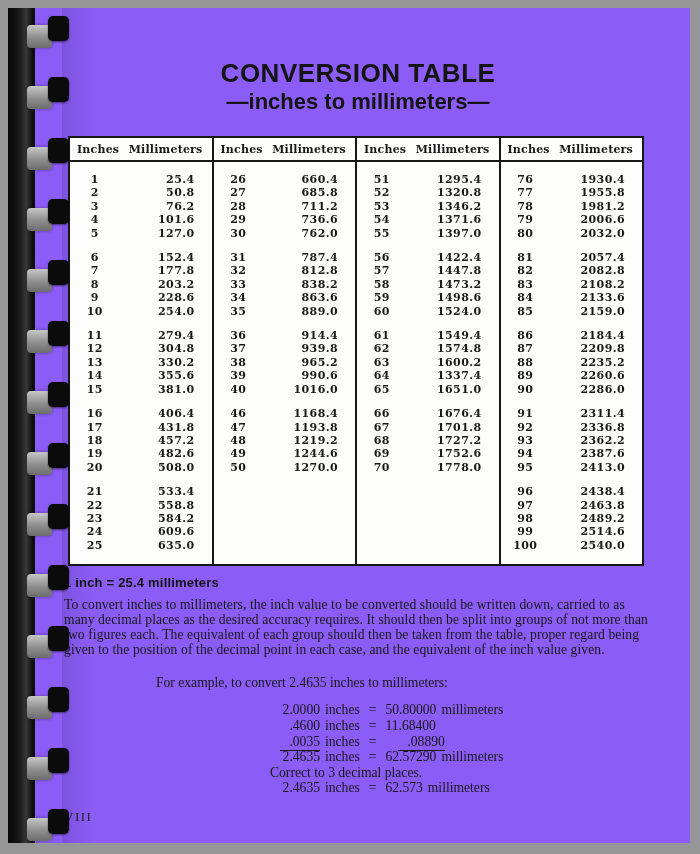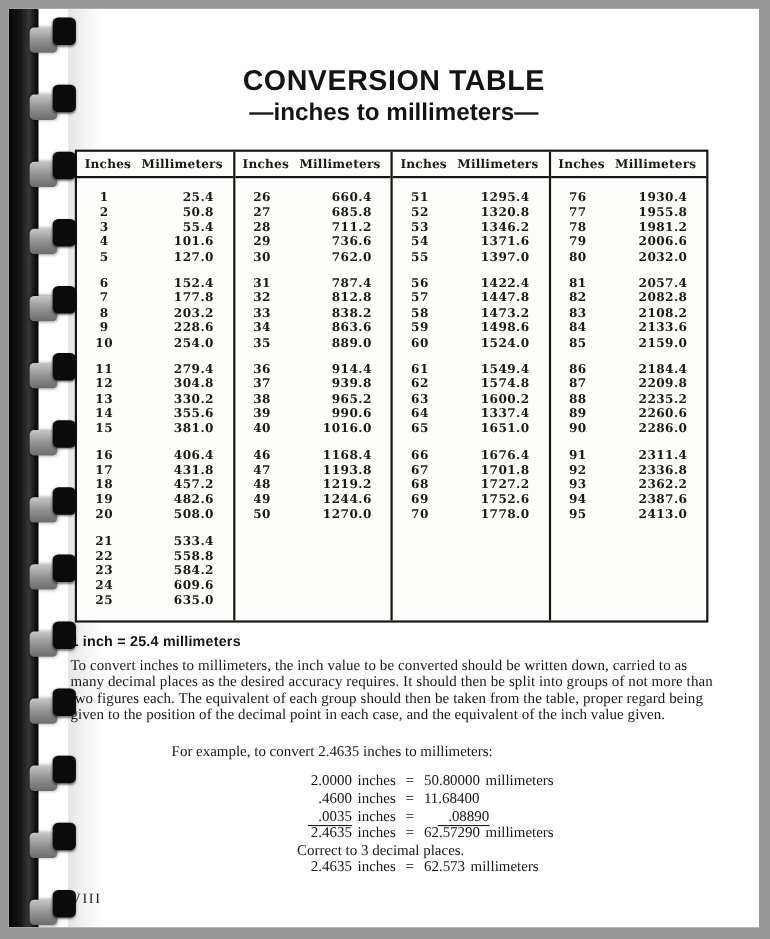--- a/index.html
+++ b/index.html
@@ -8,21 +8,21 @@
     font-family:"Liberation Serif", serif;
     background:#969696;
   }
   .frame {
     position:relative; width:700px; height:854px;
     box-sizing:border-box; padding:8px 10px 11px 8px;
     background:#969696;
   }
   .page {
     position:relative; width:100%; height:100%;
-    background:#ffffff; overflow:hidden;
+    background:#8b5cf6; overflow:hidden;
   }
   
   .page::before {
     content:''; position:absolute; left:54px; top:0; bottom:0; width:30px;
     background:linear-gradient(90deg, rgba(0,0,0,0.10), rgba(0,0,0,0));
     pointer-events:none;
   }
 
   
   .binding { position:absolute; left:0; top:0; bottom:0; width:64px; z-index:2; }
@@ -186,21 +186,21 @@
               <div class="t-row">
                 <span class="cell-in">1</span>
                 <span class="cell-mm">25.4</span>
               </div>
               <div class="t-row">
                 <span class="cell-in">2</span>
                 <span class="cell-mm">50.8</span>
               </div>
               <div class="t-row">
                 <span class="cell-in">3</span>
-                <span class="cell-mm">55.4</span>
+                <span class="cell-mm">76.2</span>
               </div>
               <div class="t-row">
                 <span class="cell-in">4</span>
                 <span class="cell-mm">101.6</span>
               </div>
               <div class="t-row">
                 <span class="cell-in">5</span>
                 <span class="cell-mm">127.0</span>
               </div>
             </div>
@@ -565,20 +565,42 @@
                 <span class="cell-in">93</span>
                 <span class="cell-mm">2362.2</span>
               </div>
               <div class="t-row">
                 <span class="cell-in">94</span>
                 <span class="cell-mm">2387.6</span>
               </div>
               <div class="t-row">
                 <span class="cell-in">95</span>
                 <span class="cell-mm">2413.0</span>
+              </div>
+            </div>
+            <div class="block">
+              <div class="t-row">
+                <span class="cell-in">96</span>
+                <span class="cell-mm">2438.4</span>
+              </div>
+              <div class="t-row">
+                <span class="cell-in">97</span>
+                <span class="cell-mm">2463.8</span>
+              </div>
+              <div class="t-row">
+                <span class="cell-in">98</span>
+                <span class="cell-mm">2489.2</span>
+              </div>
+              <div class="t-row">
+                <span class="cell-in">99</span>
+                <span class="cell-mm">2514.6</span>
+              </div>
+              <div class="t-row">
+                <span class="cell-in">100</span>
+                <span class="cell-mm">2540.0</span>
               </div>
             </div>
           </div>
         </div>
 
       <div class="footnote">1 inch = 25.4 millimeters</div>
 
       <p class="para">To convert inches to millimeters, the inch value to be converted should be written down, carried to as many decimal places as the desired accuracy requires.  It should then be split into groups of not more than two figures each.  The equivalent of each group should then be taken from the table, proper regard being given to the position of the decimal point in each case, and the equivalent of the inch value given.</p>
 
       <div class="example-intro">For example, to convert 2.4635 inches to millimeters:</div>

